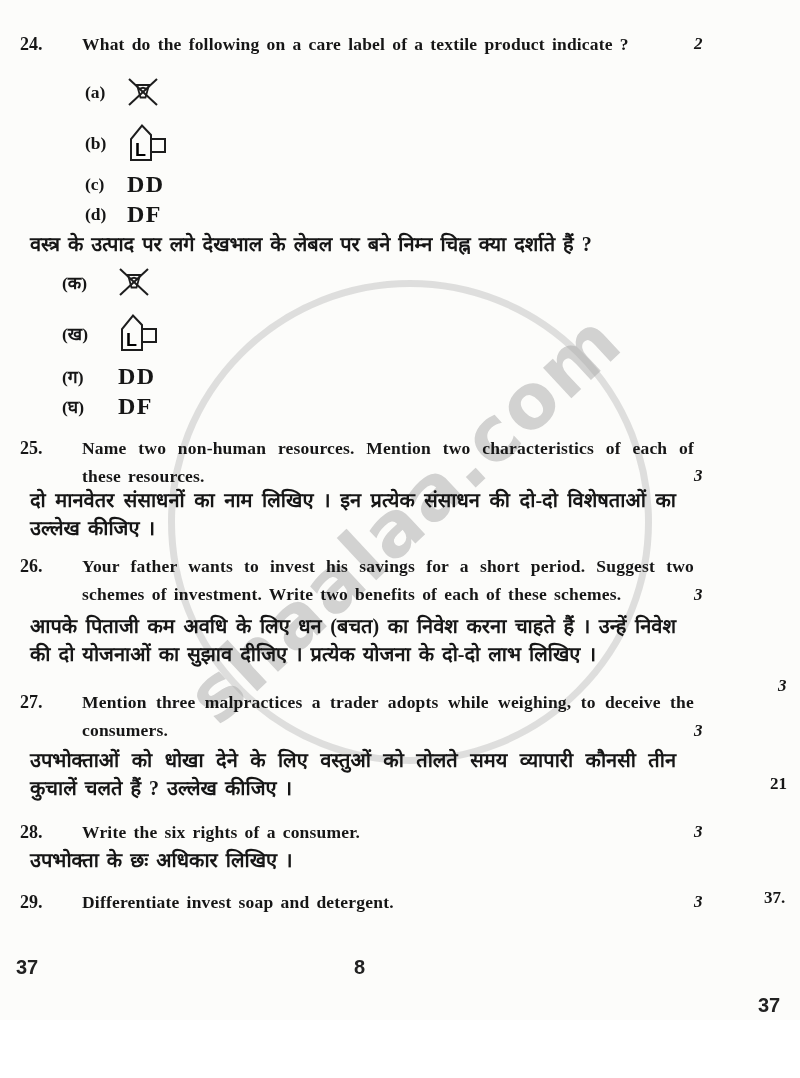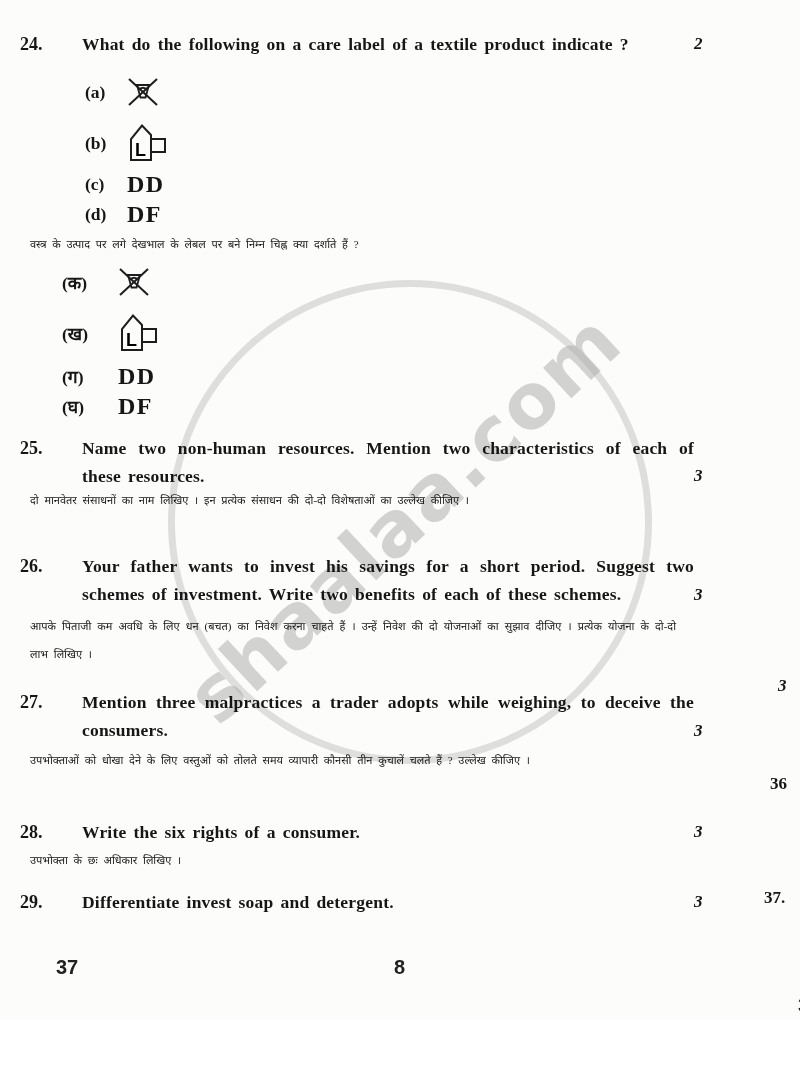--- a/index.html
+++ b/index.html
@@ -30,42 +30,42 @@
     position:absolute;left:62px;top:0;width:612px;
     font-weight:600;font-size:17.5px;line-height:28px;
     letter-spacing:.2px;word-spacing:2.5px;text-align:justify;margin-left:20px;
   }
   .marks{
     position:absolute;left:694px;
     font-style:italic;font-weight:700;font-size:17px;line-height:28px;
   }
   .hi{
     position:absolute;left:30px;width:646px;
-    font-weight:400;font-size:11px;line-height:28px;
+    font-weight:700;font-size:20px;line-height:28px;
     word-spacing:3px;text-align:justify;
   }
   
   .opt{
     position:absolute;display:flex;align-items:center;
     font-size:17.5px;font-weight:600;
   }
   .opt-en{left:85px;}
   .opt-hi{left:62px;}
   .optlabel{display:inline-block;min-width:28px;}
   .opt-hi .optlabel{min-width:42px;}
   .optval{font-weight:700;letter-spacing:1.5px;margin-left:14px;font-size:24px;}
   .opticon{margin-left:12px;display:inline-block;line-height:0;}
   svg .stroke{fill:none;stroke:#1d1d1d;stroke-width:2;}
   svg .thin{fill:none;stroke:#1d1d1d;stroke-width:1.8;}
   
   .edge-num{position:absolute;font-weight:700;font-size:17px;}
   .edge-ital{font-style:italic;}
   .pgnum{
     position:absolute;font-family:"Liberation Sans","DejaVu Sans",sans-serif;
-    font-weight:600;font-size:20px;color:#222;margin-left:40px;
+    font-weight:600;font-size:20px;color:#222;
   }
   .footer-bar{position:absolute;left:0;top:1020px;width:800px;height:58px;background:#ffffff;}
   .visit{
     position:absolute;left:22px;top:1030px;
     font-family:"Liberation Sans","DejaVu Sans",sans-serif;
     font-size:20px;color:#383838;letter-spacing:.2px;
   }
 </style>
 </head>
 <body>
@@ -171,21 +171,21 @@
   </div>
   <div class="hi" style="top:846px">उपभोक्ता के छः अधिकार लिखिए ।</div>
 
   <div class="row" style="top:888px">
     <span class="qnum">29.</span>
     <span class="qtext">Differentiate invest soap and detergent.</span>
     <span class="marks">3</span>
   </div>
 
   <span class="edge-num edge-ital" style="left:778px;top:676px">3</span>
-  <span class="edge-num" style="left:770px;top:774px">36</span>
+  <span class="edge-num" style="left:770px;top:774px">21</span>
   <span class="edge-num" style="left:764px;top:888px">37.</span>
 
   <span class="pgnum" style="left:16px;top:956px">37</span>
   <span class="pgnum" style="left:354px;top:956px">8</span>
   <span class="pgnum" style="left:758px;top:994px">37</span>
 
   <div class="footer-bar"></div>
 
 </div>
 

